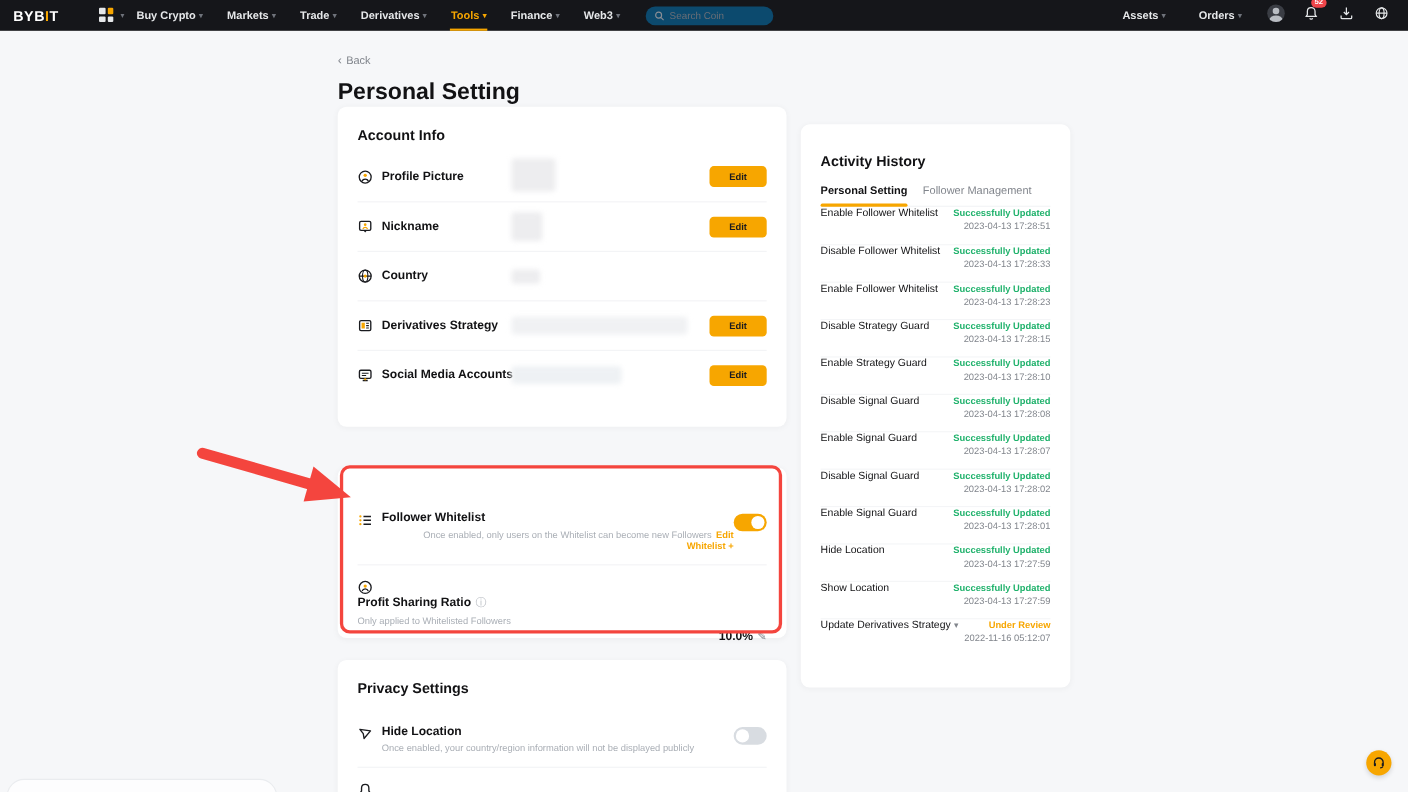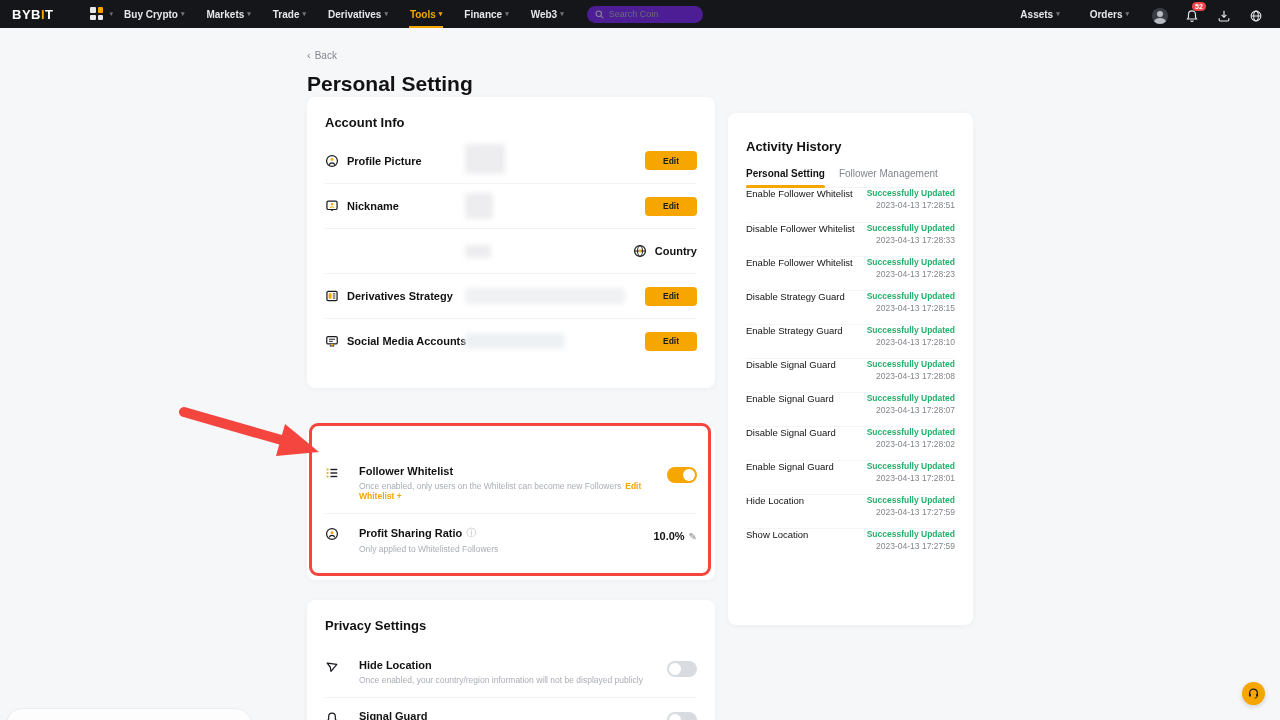--- a/index.html
+++ b/index.html
@@ -11,24 +11,24 @@
             display:flex; align-items:center; padding:0 12px; gap:0; z-index:50; }
   .logo { display:flex; align-items:center; font-weight:800; font-size:13px; letter-spacing:.5px; color:#fff; margin-right:28px; cursor:pointer; }
   .logo .accent { color:#f7a600; }
   .grid-icon { width:14px; height:14px; display:grid; grid-template-columns:6px 5px; grid-template-rows:6px 5px; gap:2px; margin:0 3px 0 8px; }
   .grid-icon i { background:#e6e8ea; border-radius:1px; }
   .grid-icon i.orange { background:#f7a600; }
   .nav-caret { color:#6f737b; font-size:7px; margin-left:3px; }
   .nav-item { display:flex; align-items:center; color:#e6e8ea; font-size:10px; font-weight:700; padding:0 11px; height:28px; cursor:pointer; position:relative; }
   .nav-item.active { color:#f7a600; }
   .nav-item.active::after { content:""; position:absolute; left:10px; right:10px; bottom:0; height:2px; background:#f7a600; }
-  .search-box { display:flex; align-items:center; background:#4c1d95; border-radius:11px; height:17px; width:116px; margin-left:12px; padding:0 8px; gap:5px; }
+  .search-box { display:flex; align-items:center; background:#0c4a6e; border-radius:11px; height:17px; width:116px; margin-left:12px; padding:0 8px; gap:5px; }
   .search-box input { background:transparent; border:none; outline:none; color:#c9ccd1; font-size:9px; width:80px; font-family:"Liberation Sans",sans-serif; }
   .search-box input::placeholder { color:#6a6e76; }
-  .nav-right { margin-left:auto; display:flex; align-items:flex-end; gap:8px; }
+  .nav-right { margin-left:auto; display:flex; align-items:flex-start; gap:8px; }
   .nav-iconbtn { position:relative; width:24px; height:24px; display:flex; align-items:center; justify-content:center; cursor:pointer; }
   .badge { position:absolute; top:-2px; left:12px; background:#ef454a; color:#fff; font-size:7px; font-weight:700;
            border-radius:7px; padding:1px 3px; line-height:1; }
   .avatar-circle { width:16px; height:16px; border-radius:50%; background:#3a3d44; overflow:hidden; position:relative; }
   .avatar-circle::before { content:""; position:absolute; top:3px; left:5px; width:6px; height:6px; border-radius:50%; background:#b9bdc3; }
   .avatar-circle::after { content:""; position:absolute; top:10px; left:2px; width:12px; height:8px; border-radius:50%; background:#b9bdc3; }
 
   
   .back-link { position:absolute; left:307px; top:49px; font-size:10px; color:#81858c; display:flex; align-items:center; gap:4px; cursor:pointer; }
   .back-link .chev { font-size:11px; }
@@ -38,38 +38,38 @@
   .card { position:absolute; background:#fff; border-radius:8px; box-shadow:0 1px 6px rgba(20,21,26,.04); padding:18px; }
   .card-title { font-size:13px; font-weight:700; color:#121214; }
 
   .card-account  { left:307px; top:97px; width:408px; height:291px; }
   .card-follower { left:307px; top:425px; width:408px; height:155px; }
   .card-privacy  { left:307px; top:600px; width:408px; height:170px; }
   .card-activity { left:728px; top:113px; width:245px; height:512px; }
 
   
   .acc-rows { margin-top:8px; }
-  .acc-row { display:flex; align-items:center; height:45px; position:relative;justify-content:flex-end; }
+  .acc-row { display:flex; align-items:center; height:45px; position:relative; }
   .acc-row + .acc-row { border-top:1px solid #f2f3f5; }
   .row-icon { width:14px; height:14px; margin-right:8px; flex:0 0 auto; display:flex; align-items:center; justify-content:center; }
   .acc-label { font-size:11px; font-weight:700; color:#121214; }
   .blob { position:absolute; left:140px; background:#ededef; filter:blur(2.5px); border-radius:3px; }
   .blob.b-profile { width:40px; height:30px; top:6px; }
   .blob.b-nick    { width:28px; height:26px; top:9px; }
   .blob.b-country { width:26px; height:13px; top:16px; }
   .blob.b-deriv   { width:160px; height:16px; top:14px; background:#f0f1f3; }
   .blob.b-social  { width:100px; height:16px; top:14px; background:#eef1f4; }
   .edit-btn { margin-left:auto; width:52px; height:19px; background:#f7a600; color:#1a1b1f; border:none; border-radius:4px;
               font-size:8.5px; font-weight:700; cursor:pointer; font-family:"Liberation Sans",sans-serif; }
 
   
   .set-rows { margin-top:10px; }
   .set-row { display:flex; align-items:flex-start; padding:12px 0; position:relative; }
-  .set-row + .set-row { border-top:1px solid #f2f3f5; }
-  .set-texts { margin-left:12px; }
+  .set-row + .set-row { border-top:1px solid #f2f3f5;flex-direction:column; }
+  .set-texts { margin-left:0;text-align:right; }
   .set-title { font-size:11px; font-weight:700; color:#121214; display:flex; align-items:center; gap:4px; }
   .set-sub { font-size:8.5px; color:#a9aeb5; margin-top:4px; }
   .set-sub .link { color:#f7a600; font-weight:700; cursor:pointer; margin-left:4px; }
   .info-glyph { color:#b6bac0; font-size:10px; font-weight:400; }
   .toggle { width:30px; height:16px; border-radius:9px; position:relative; margin-left:auto; cursor:pointer; flex:0 0 auto; margin-top:2px; }
   .toggle.on  { background:#f7a600; }
   .toggle.off { background:#d8dce1; }
   .toggle .knob { position:absolute; top:2px; width:12px; height:12px; border-radius:50%; background:#fff; }
   .toggle.on .knob  { right:2px; }
   .toggle.off .knob { left:2px; }
@@ -426,20 +426,30 @@
           <div class="act-time">2023-04-13 17:27:59</div>
         </div>
       </div>
     <div class="act-row">
         <div class="act-label">Show Location</div>
         <div class="act-right">
           <div class="act-status">Successfully Updated</div>
           <div class="act-time">2023-04-13 17:27:59</div>
         </div>
       </div>
+    <div class="act-row">
+        <div class="act-label">
+          <span>Update Derivatives Strategy</span>
+          <span class="caret">▾</span>
+        </div>
+        <div class="act-right">
+          <div class="act-status warn">Under Review</div>
+          <div class="act-time">2022-11-16 05:12:07</div>
+        </div>
+      </div>
   </div>
 </div>
 
 <div class="red-box"></div>
 <svg class="arrow-svg" width="160" height="70" viewBox="0 0 160 70">
   <line x1="9" y1="12" x2="110" y2="41" stroke="#f4453e" stroke-width="10" stroke-linecap="round"></line>
   <polygon points="144,52 110,24 101,56" fill="#f4453e"></polygon>
 </svg>
 
 <div class="cookie-sliver"></div>

